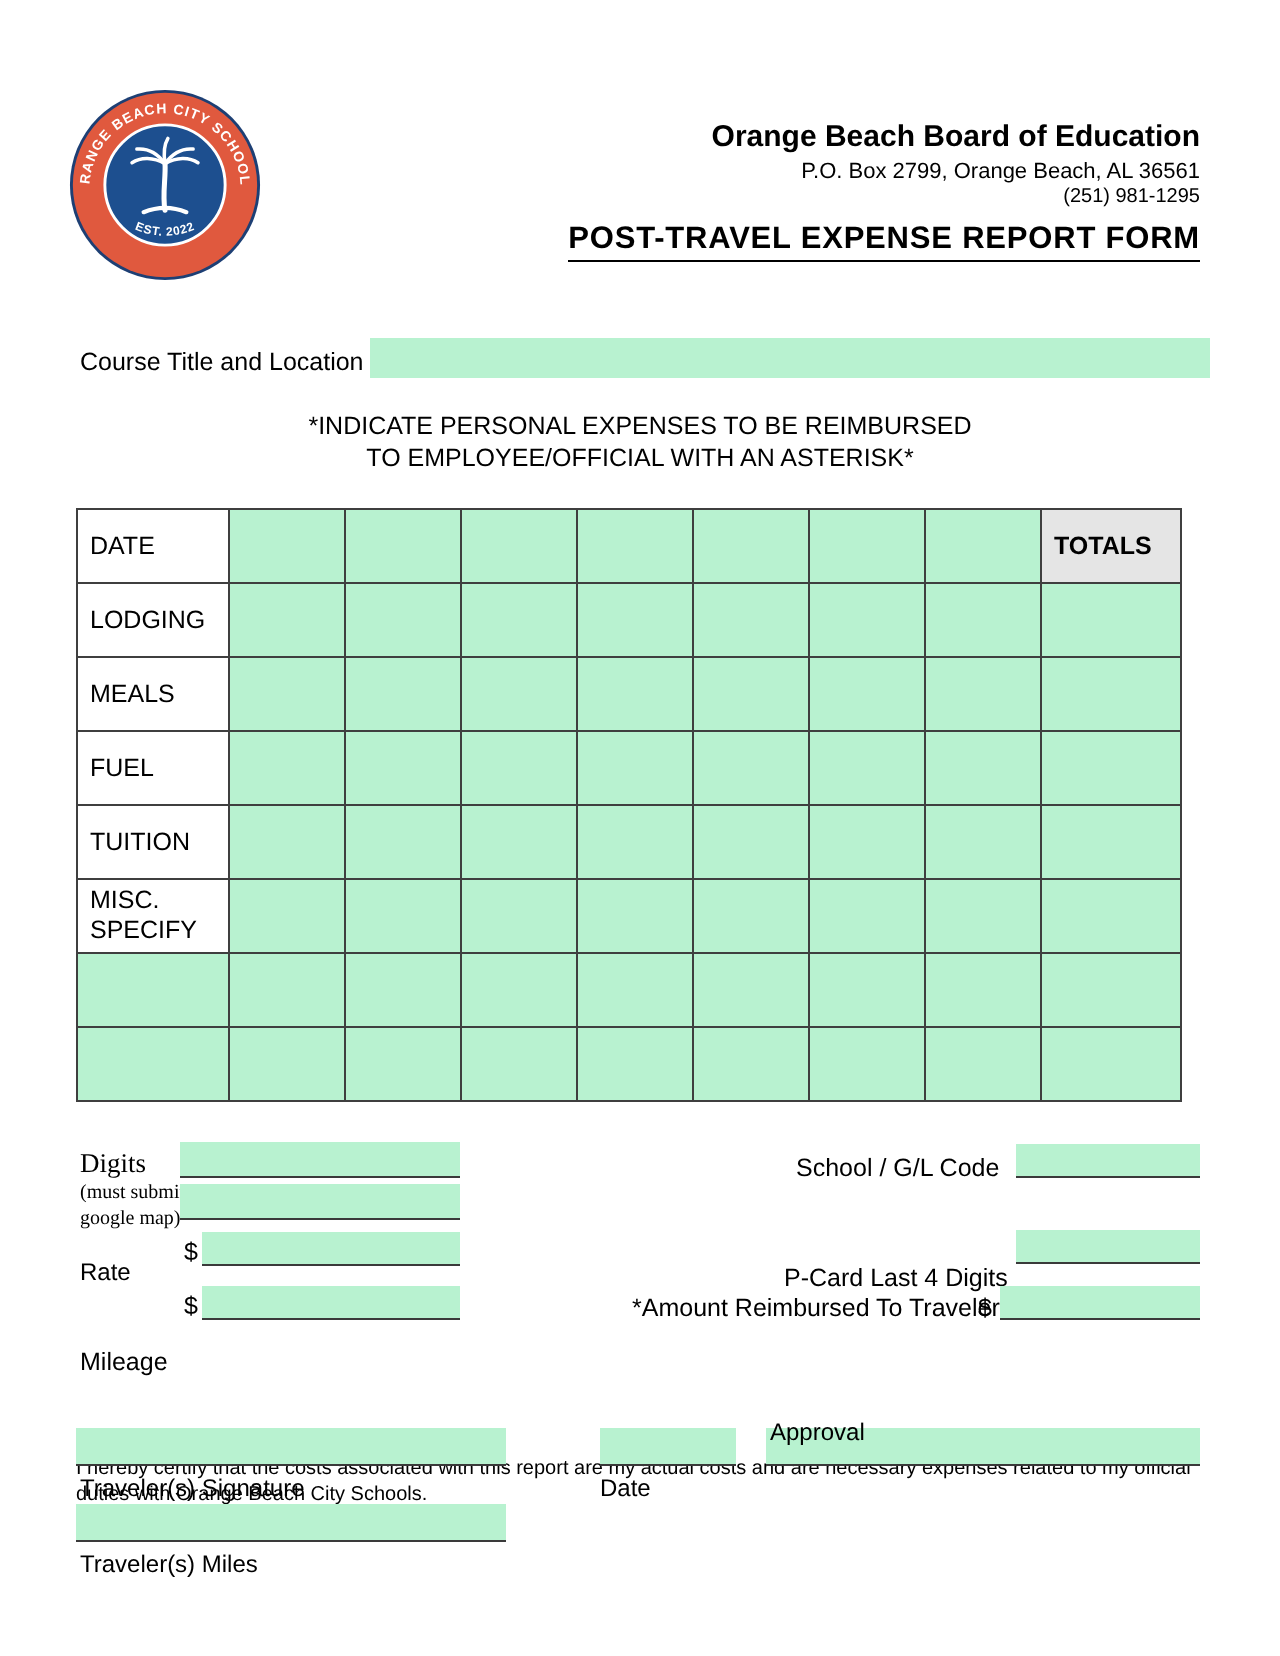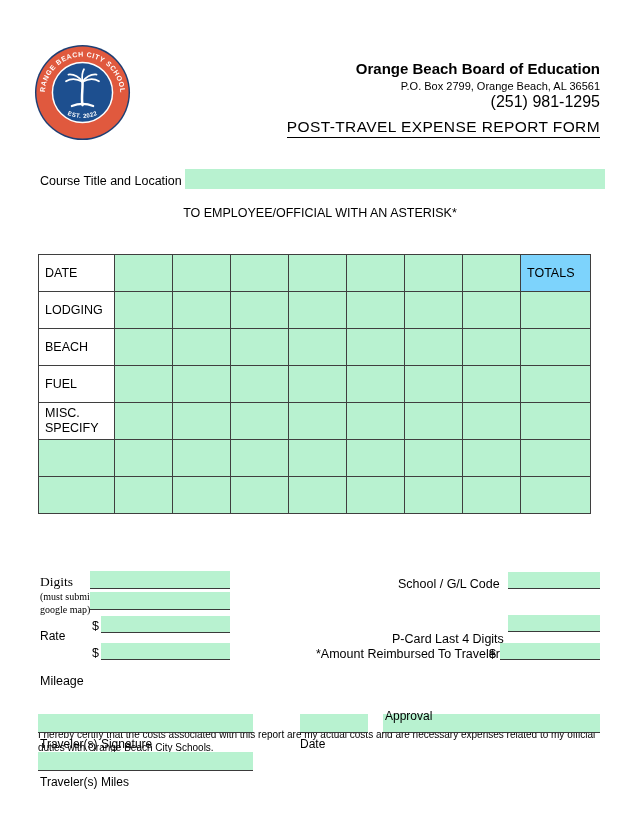--- a/index.html
+++ b/index.html
@@ -7,40 +7,40 @@
   body { font-family:"Liberation Sans", sans-serif; color:#000; }
   .page { position:relative; width:640px; height:828px; background:#fff; overflow:hidden; }
 
   
   .logo { position:absolute; left:34px; top:44px; width:97px; height:97px; }
 
   
   .hdr { position:absolute; left:90px; top:60px; width:510px; text-align:right; }
   .hdr-org   { font-size:15px; font-weight:bold; }
   .hdr-addr  { font-size:11px; margin-top:3px; }
-  .hdr-phone { font-size:16px; margin-top:1px; }
-  .hdr-title { display:inline-block; font-size:15.5px; font-weight:normal; letter-spacing:.4px;
+  .hdr-phone { font-size:10px; margin-top:1px; }
+  .hdr-title { display:inline-block; font-size:15.5px; font-weight:bold; letter-spacing:.4px;
                border-bottom:1.6px solid #000; padding-bottom:1px; margin-top:7px; }
 
   
   .section2     { position:absolute; left:38px; top:148px; font-size:12.5px; }
   .course-label { position:absolute; left:40px; top:174px; font-size:12.5px;text-align:center; }
   .field  { background:#b8f2d0; }
   .ufield { background:#b8f2d0; border-bottom:1px solid #3a3a3a; }
   .course-field { position:absolute; left:185px; top:169px; width:420px; height:20px; }
 
   .note { position:absolute; left:0; top:205px; width:640px; text-align:center; font-size:12.5px; line-height:1.3; }
 
   
   .expense-table { position:absolute; left:38px; top:254px; border-collapse:collapse; table-layout:fixed; }
   .expense-table td { border:1px solid #3f3f3f; height:37px; font-size:12.5px; vertical-align:middle; }
   .expense-table td.rowlabel  { width:76px; background:#fff; padding-left:6px; white-space:pre-line; line-height:1.2; }
   .expense-table td.greencell { width:58px; background:#b8f2d0; }
   .expense-table td.rowlabel.greencell { background:#b8f2d0; }
-  .expense-table td.totalshead { width:70px; background:#7dd3fc; padding-left:6px; }
+  .expense-table td.totalshead { width:70px; background:#e5e5e5; padding-left:6px;font-weight:bold; }
 
   
   .miles-label  { position:absolute; left:40px;  top:574px; font-family:"Liberation Serif", serif; font-size:13.5px; }
   .miles-field  { position:absolute; left:90px;  top:571px; width:140px; height:18px; }
   .miles-note   { position:absolute; left:40px;  top:590px; width:56px; font-family:"Liberation Serif", serif; font-size:10px; line-height:1.3; }
   .miles-field2 { position:absolute; left:90px;  top:592px; width:140px; height:18px; }
   .rate-label   { position:absolute; left:40px;  top:629px; font-size:12px; }
   .rate-d       { position:absolute; left:92px;  top:619px; font-size:12.5px; }
   .rate-field   { position:absolute; left:101px; top:616px; width:129px; height:17px; }
   .mileage-label{ position:absolute; left:40px;  top:646px; font-size:12.5px;margin-top:28px; }
@@ -102,20 +102,21 @@
     <div class="hdr-org">Orange Beach Board of Education</div>
     <div class="hdr-addr">P.O. Box 2799, Orange Beach, AL 36561</div>
     <div class="hdr-phone">(251) 981-1295</div>
     <div><span class="hdr-title">POST-TRAVEL EXPENSE REPORT FORM</span></div>
   </div>
 
   <div class="course-label">Course Title and Location</div>
   <div class="field course-field"></div>
 
   <div class="note">
+    <div>*INDICATE PERSONAL EXPENSES TO BE REIMBURSED</div>
     <div>TO EMPLOYEE/OFFICIAL WITH AN ASTERISK*</div>
   </div>
 
   <table class="expense-table">
       <tbody>
         <tr>
           <td class="rowlabel">DATE</td>
           <td class="greencell"></td>
           <td class="greencell"></td>
           <td class="greencell"></td>
@@ -130,32 +131,43 @@
           <td class="greencell"></td>
           <td class="greencell"></td>
           <td class="greencell"></td>
           <td class="greencell"></td>
           <td class="greencell"></td>
           <td class="greencell"></td>
           <td class="greencell"></td>
           <td class="greencell"></td>
         </tr>
         <tr>
-          <td class="rowlabel">BEACH</td>
+          <td class="rowlabel">MEALS</td>
           <td class="greencell"></td>
           <td class="greencell"></td>
           <td class="greencell"></td>
           <td class="greencell"></td>
           <td class="greencell"></td>
           <td class="greencell"></td>
           <td class="greencell"></td>
           <td class="greencell"></td>
         </tr>
         <tr>
           <td class="rowlabel">FUEL</td>
+          <td class="greencell"></td>
+          <td class="greencell"></td>
+          <td class="greencell"></td>
+          <td class="greencell"></td>
+          <td class="greencell"></td>
+          <td class="greencell"></td>
+          <td class="greencell"></td>
+          <td class="greencell"></td>
+        </tr>
+        <tr>
+          <td class="rowlabel">TUITION</td>
           <td class="greencell"></td>
           <td class="greencell"></td>
           <td class="greencell"></td>
           <td class="greencell"></td>
           <td class="greencell"></td>
           <td class="greencell"></td>
           <td class="greencell"></td>
           <td class="greencell"></td>
         </tr>
         <tr>

